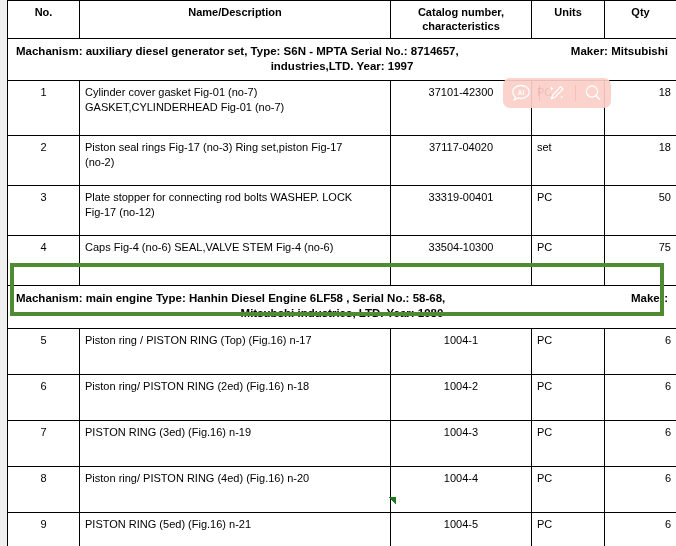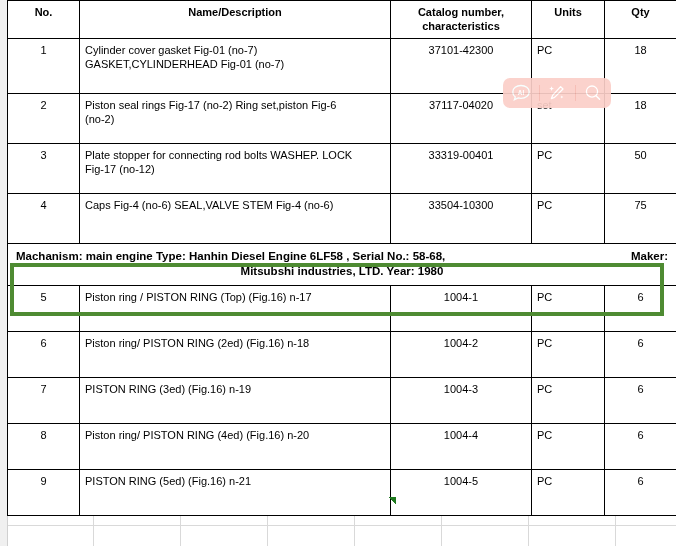--- a/index.html
+++ b/index.html
@@ -95,21 +95,21 @@
     position: absolute;
     right: 0;
     top: 0;
     white-space: nowrap;
   }
 
   td.num   { text-align: center; vertical-align: top; }
   td.name  { text-align: left;   vertical-align: top; }
   td.cat   { text-align: center; vertical-align: top; }
   td.units { vertical-align: top; }
-  td.qty   { text-align: center; vertical-align: top; }
+  td.qty   { text-align: right; vertical-align: top; }
 
   tr.r-tall td { height: 55px; }
   tr.r-mid  td { height: 50px; }
   tr.r-eng  td { height: 46px; }
 
   
   #green-box {
     position: absolute;
     left: 10px;
     top: 263px;
@@ -185,36 +185,45 @@
         <th>
           <span>Catalog number,</span><br>
           <span>characteristics</span>
         </th>
         <th>Units</th>
         <th>Qty</th>
       </tr>
     </thead>
     <tbody>
 
+      <tr class="section">
+        <td colspan="5">
+          <span class="sect-inner">
+            <span class="sect-line1">Machanism: auxiliary diesel generator set, Type: S6N - MPTA Serial No.: 8714657,</span>
+            <span class="sect-line2">industries,LTD.  Year: 1997</span>
+            <span class="sect-maker">Maker: Mitsubishi</span>
+          </span>
+        </td>
+      </tr>
 
       <tr class="r-tall">
         <td class="num">1</td>
         <td class="name">
           <span>Cylinder cover gasket Fig-01 (no-7)</span><br>
           <span>GASKET,CYLINDERHEAD Fig-01 (no-7)</span>
         </td>
         <td class="cat">37101-42300</td>
         <td class="units">PC</td>
         <td class="qty">18</td>
       </tr>
 
       <tr class="r-mid">
         <td class="num">2</td>
         <td class="name">
-          <span>Piston seal rings Fig-17 (no-2) Ring set,piston Fig-6</span><br>
+          <span>Piston seal rings Fig-17 (no-3) Ring set,piston Fig-17</span><br>
           <span>(no-2)</span>
         </td>
         <td class="cat">37117-04020</td>
         <td class="units">set</td>
         <td class="qty">18</td>
       </tr>
 
       <tr class="r-mid">
         <td class="num">3</td>
         <td class="name">

